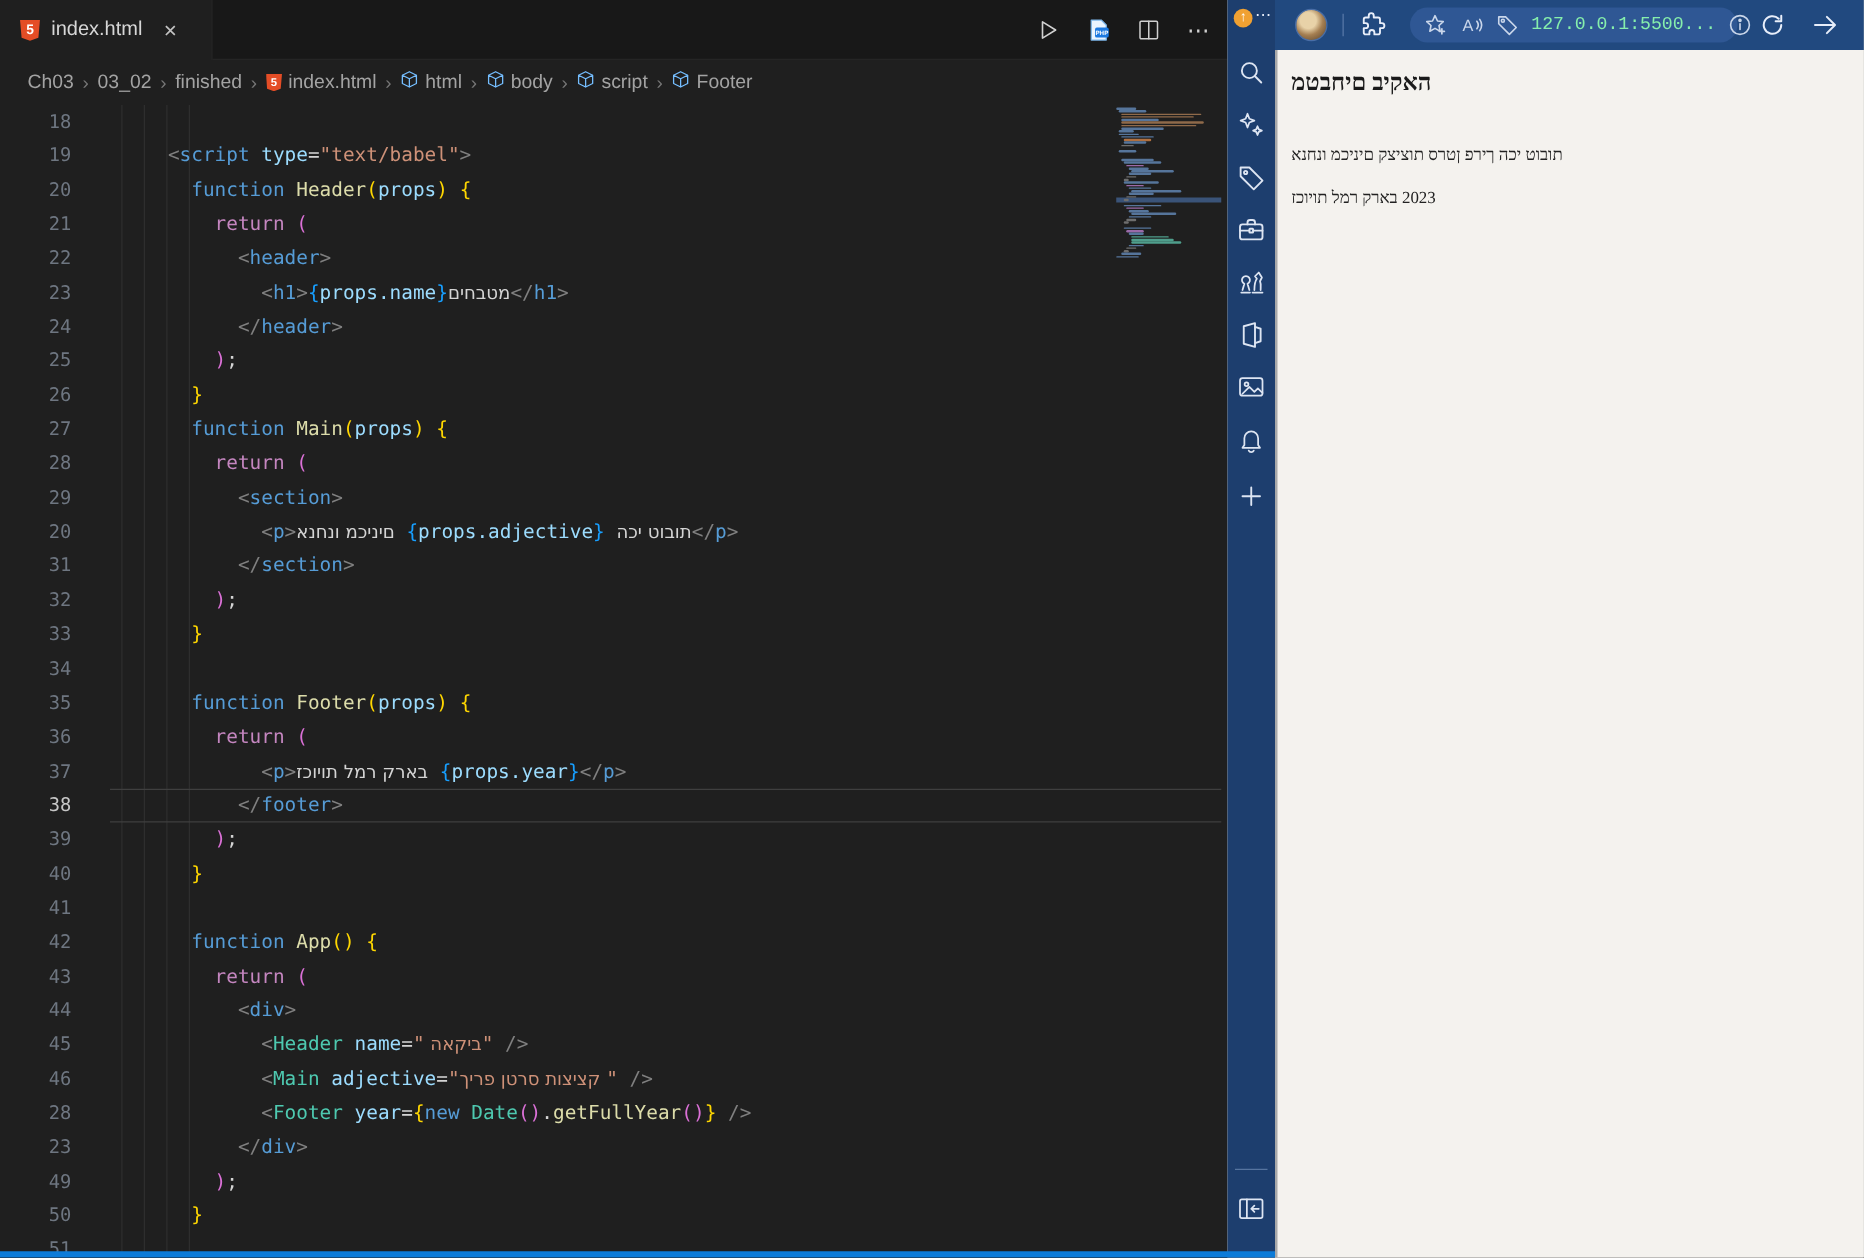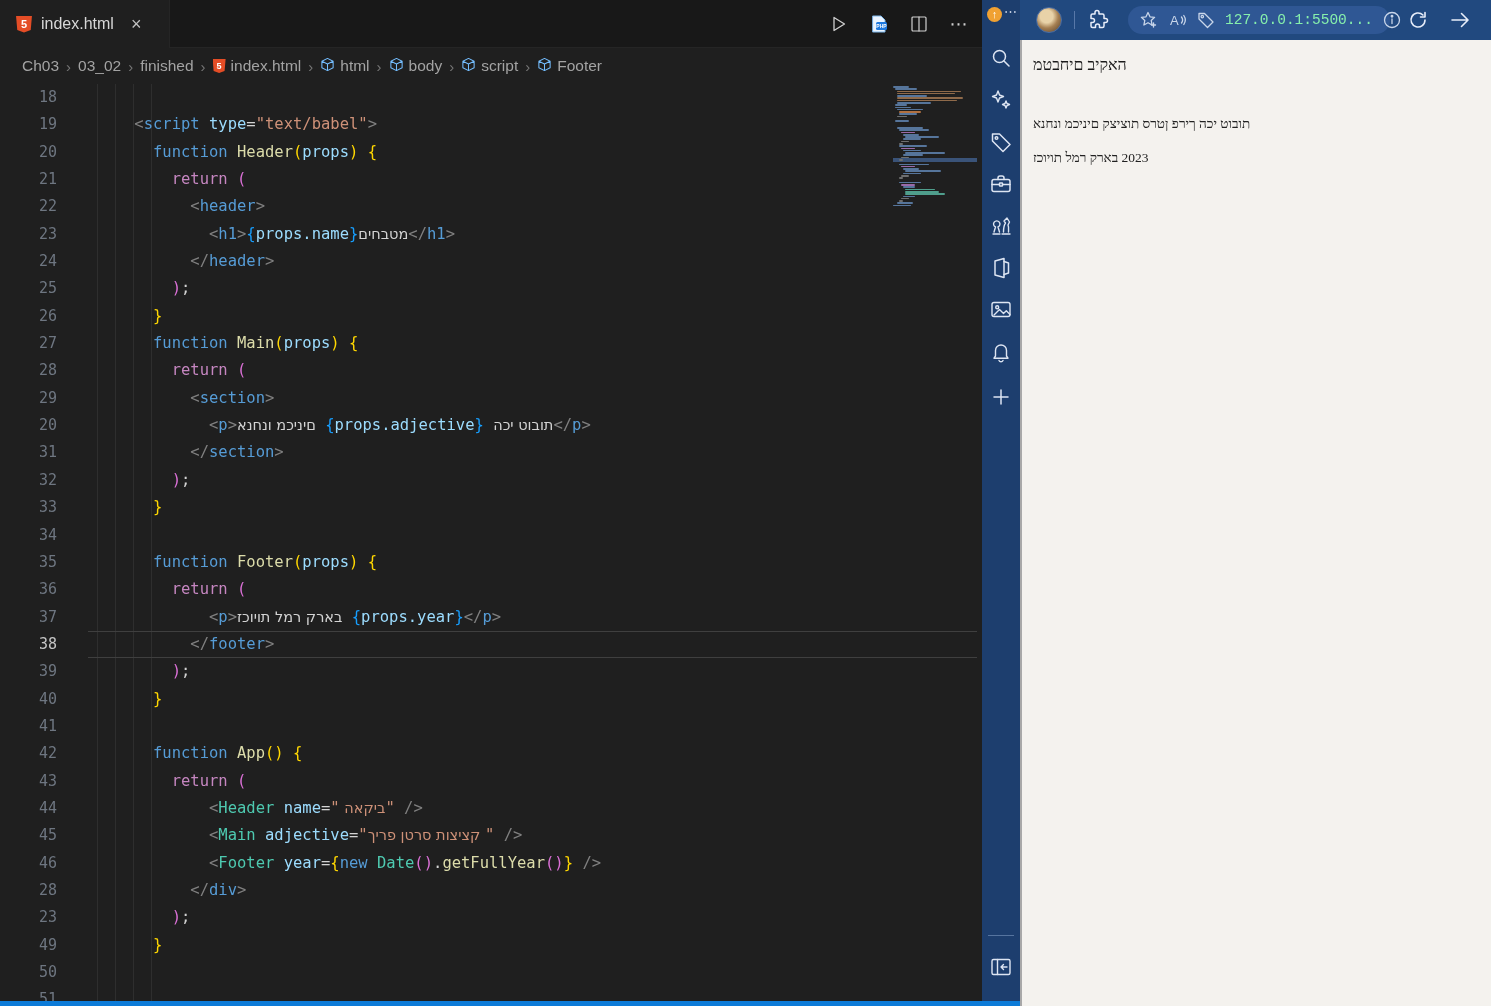--- a/index.html
+++ b/index.html
@@ -75,21 +75,21 @@
     background:#f0a132; color:#fff; font-size:11px; font-weight:bold; text-align:center; line-height:15px; cursor:pointer; }
   #sb-dots { position:absolute; left:22px; top:4px; color:#e8eefa; font-size:13px; letter-spacing:1px; cursor:pointer; }
   .sb-ic { position:absolute; left:7px; width:24px; height:24px; cursor:pointer; opacity:0.95; }
   #sb-divider { position:absolute; left:6px; top:935px; width:26px; height:1px; background:#56749f; }
 
   
   #page { position:absolute; left:38px; top:40px; width:471px; height:966px; background:#f4f2ee;
     border-left:2px solid #a8a8a8; }
   #page h1, #page p { unicode-bidi:bidi-override; direction:ltr;
     font-family:"Liberation Serif","DejaVu Serif","DejaVu Sans",serif; color:#1a1a1a; }
-  #page h1 { position:absolute; left:11px; top:16px; font-size:16px; font-weight:normal; }
+  #page h1 { position:absolute; left:11px; top:16px; font-size:19px; font-weight:bold; }
   #page p.l1 { position:absolute; left:11px; top:76px; font-size:13.5px; color:#212121; }
   #page p.l2 { position:absolute; left:11px; top:110px; font-size:13.5px; color:#212121; }
 
   svg { stroke-linecap:round; stroke-linejoin:round; }
 </style>
 </head>
 <body>
 
 <div id="stage">
 
@@ -233,20 +233,21 @@
           <div class="row"></div>
           <div class="row"><span class="c-tx">      </span><span class="c-kw">function</span><span class="c-tx"> </span><span class="c-fn">Footer</span><span class="c-b1">(</span><span class="c-var">props</span><span class="c-b1">)</span><span class="c-tx"> </span><span class="c-b1">{</span></div>
           <div class="row"><span class="c-tx">        </span><span class="c-ret">return</span><span class="c-tx"> </span><span class="c-b2">(</span></div>
           <div class="row"><span class="c-tx">            </span><span class="c-pn">&lt;</span><span class="c-tag">p</span><span class="c-pn">&gt;</span><span class="c-heb">בארק רמל תויוכז</span><span class="c-tx"> </span><span class="c-b3">{</span><span class="c-var">props.year</span><span class="c-b3">}</span><span class="c-pn">&lt;/</span><span class="c-tag">p</span><span class="c-pn">&gt;</span></div>
           <div class="row"><span class="c-tx">          </span><span class="c-pn">&lt;/</span><span class="c-tag">footer</span><span class="c-pn">&gt;</span></div>
           <div class="row"><span class="c-tx">        </span><span class="c-b2">)</span><span class="c-tx">;</span></div>
           <div class="row"><span class="c-tx">      </span><span class="c-b1">}</span></div>
           <div class="row"></div>
           <div class="row"><span class="c-tx">      </span><span class="c-kw">function</span><span class="c-tx"> </span><span class="c-fn">App</span><span class="c-b1">()</span><span class="c-tx"> </span><span class="c-b1">{</span></div>
           <div class="row"><span class="c-tx">        </span><span class="c-ret">return</span><span class="c-tx"> </span><span class="c-b2">(</span></div>
+          <div class="row"><span class="c-tx">          </span><span class="c-pn">&lt;</span><span class="c-tag">div</span><span class="c-pn">&gt;</span></div>
           <div class="row"><span class="c-tx">            </span><span class="c-pn">&lt;</span><span class="c-cmp">Header</span><span class="c-tx"> </span><span class="c-attr">name</span><span class="c-tx">=</span><span class="c-str">"</span><span class="c-hebs"> ביקאה</span><span class="c-str">"</span><span class="c-tx"> </span><span class="c-pn">/&gt;</span></div>
           <div class="row"><span class="c-tx">            </span><span class="c-pn">&lt;</span><span class="c-cmp">Main</span><span class="c-tx"> </span><span class="c-attr">adjective</span><span class="c-tx">=</span><span class="c-str">"</span><span class="c-hebs">קציצות סרטן פריך </span><span class="c-str">"</span><span class="c-tx"> </span><span class="c-pn">/&gt;</span></div>
           <div class="row"><span class="c-tx">            </span><span class="c-pn">&lt;</span><span class="c-cmp">Footer</span><span class="c-tx"> </span><span class="c-attr">year</span><span class="c-tx">=</span><span class="c-b1">{</span><span class="c-kw">new</span><span class="c-tx"> </span><span class="c-cmp">Date</span><span class="c-b2">()</span><span class="c-tx">.</span><span class="c-fn">getFullYear</span><span class="c-b2">()</span><span class="c-b1">}</span><span class="c-tx"> </span><span class="c-pn">/&gt;</span></div>
           <div class="row"><span class="c-tx">          </span><span class="c-pn">&lt;/</span><span class="c-tag">div</span><span class="c-pn">&gt;</span></div>
           <div class="row"><span class="c-tx">        </span><span class="c-b2">)</span><span class="c-tx">;</span></div>
           <div class="row"><span class="c-tx">      </span><span class="c-b1">}</span></div>
         </div>
       <div id="mm-band"></div>
       <div id="minimap">
           <div class="mrow" style="margin-left: 0px; width: 16px; background: rgb(86, 117, 155);"></div>

